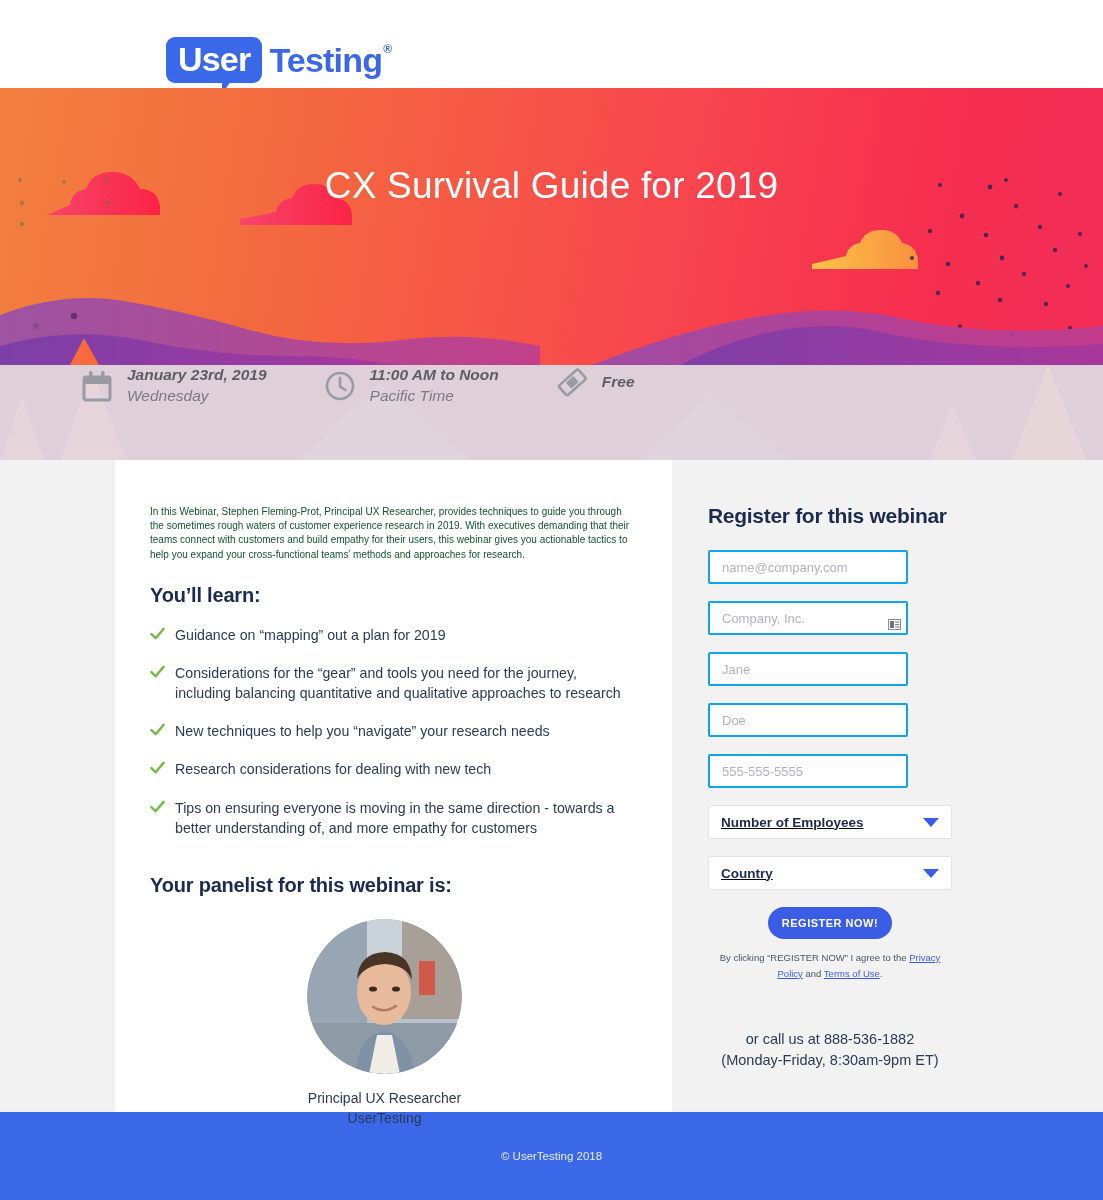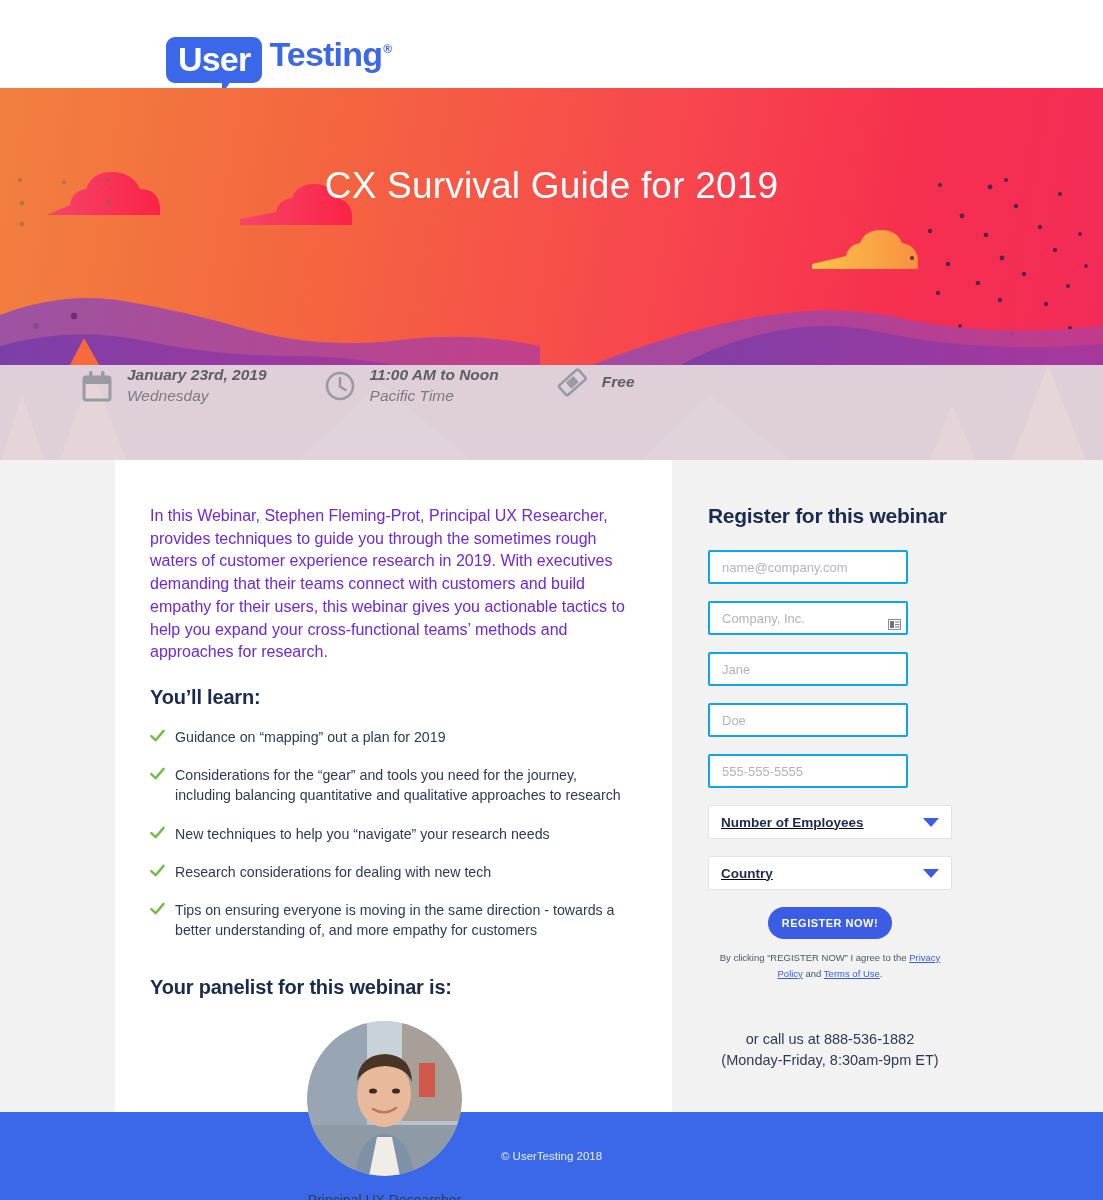--- a/index.html
+++ b/index.html
@@ -16,20 +16,21 @@
   
   .site-header {
     height: 88px;
     background: #ffffff;
     display: flex;
     align-items: center;
     padding-left: 166px;
   }
   .logo {
     display: flex;
+    align-items: center;
     position: relative;
     margin-top: 32px;
   }
   .logo-bubble {
     background: #3b68e8;
     border-radius: 9px;
     padding: 5px 12px 7px 12px;
     position: relative;
   }
   .logo-bubble-text {
@@ -124,23 +125,23 @@
     height: 652px;
     background: #f2f2f2;
   }
   .content-card {
     width: 557px;
     margin-left: 115px;
     background: #ffffff;
     padding: 45px 38px 0 35px;
   }
   .intro-para {
-    font-size: 16px;
+    font-size: 10px;
     line-height: 1.42;
-    color: #6d28d9;
+    color: #14532d;
     margin-bottom: 22px;
   }
   .section-head {
     font-size: 20px;
     font-weight: bold;
     color: #1b2a4e;
     margin-bottom: 18px;
     letter-spacing: -0.2px;
   }
   .bullet-list { list-style: none; }

